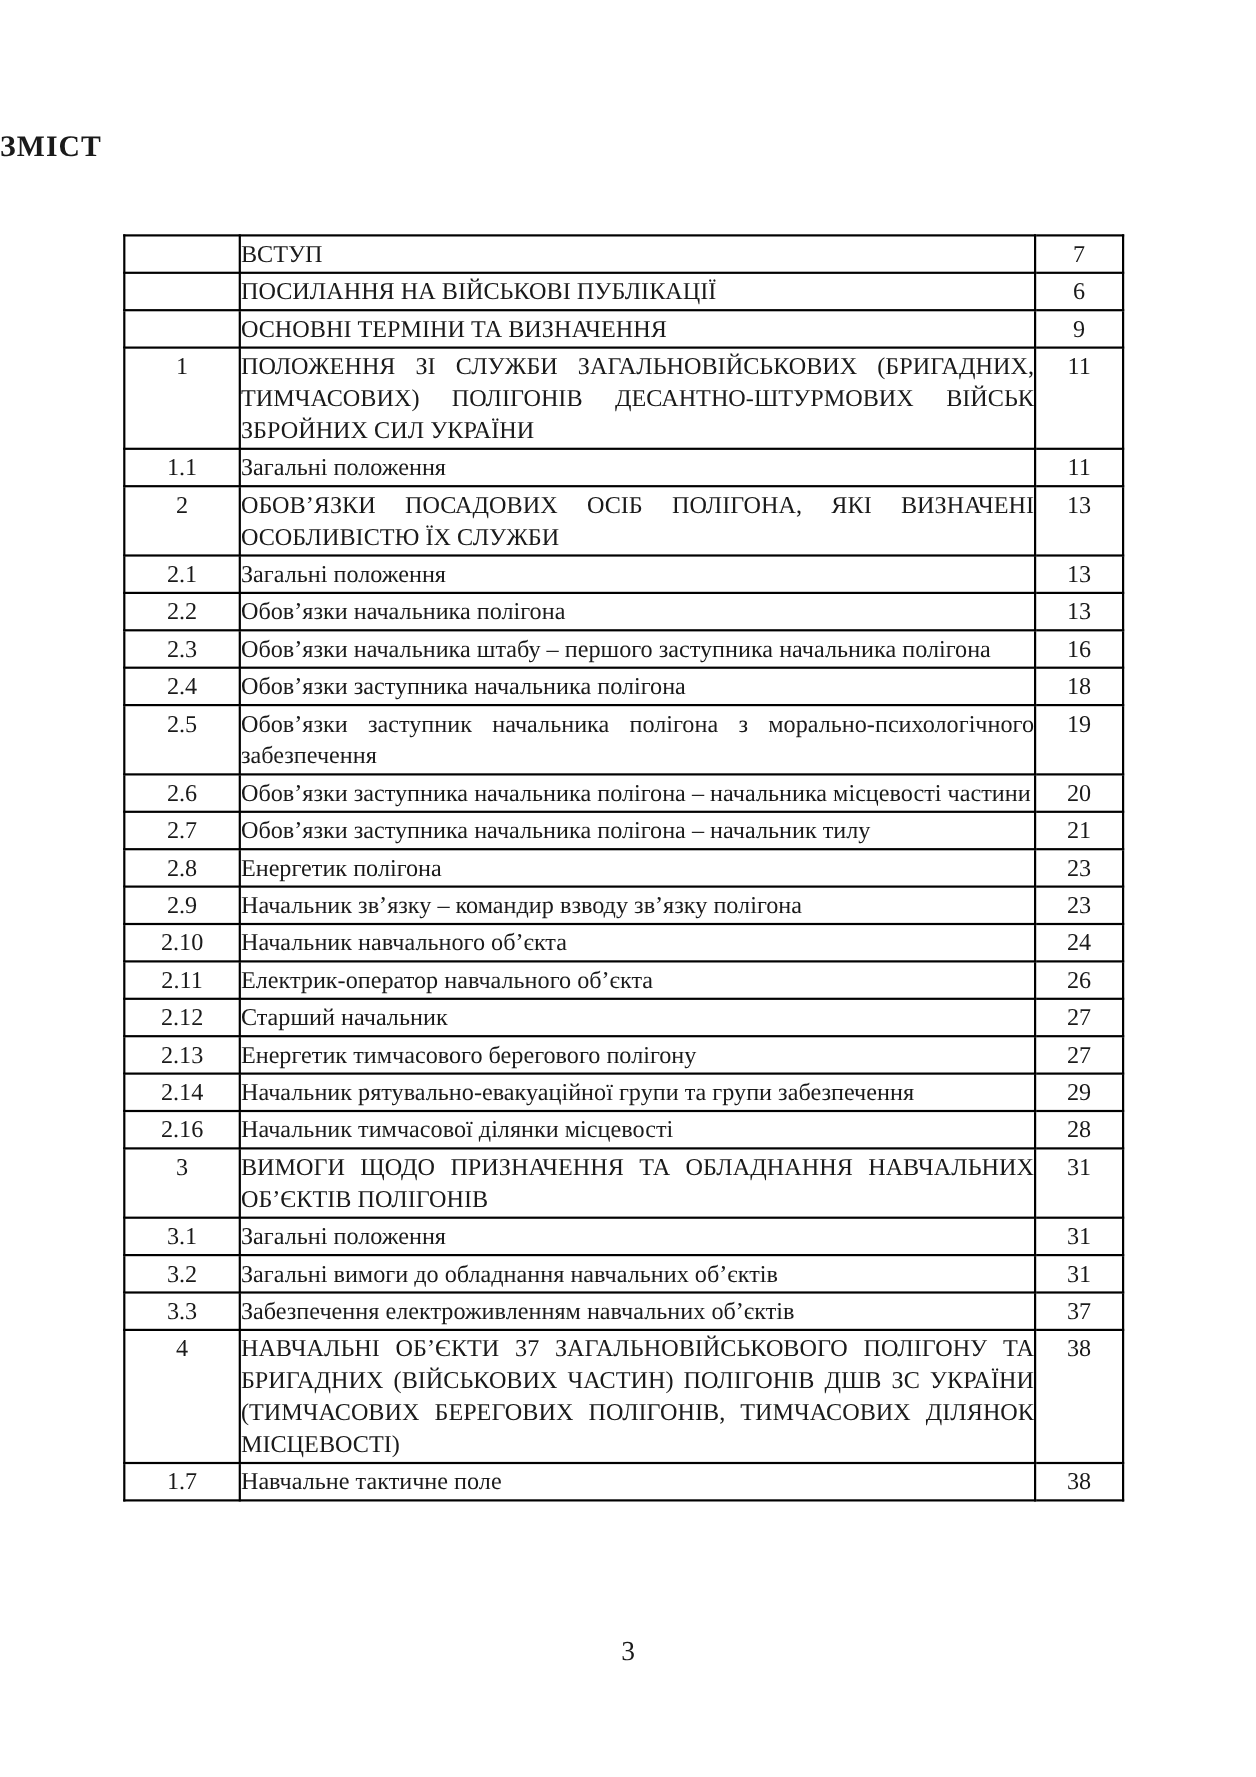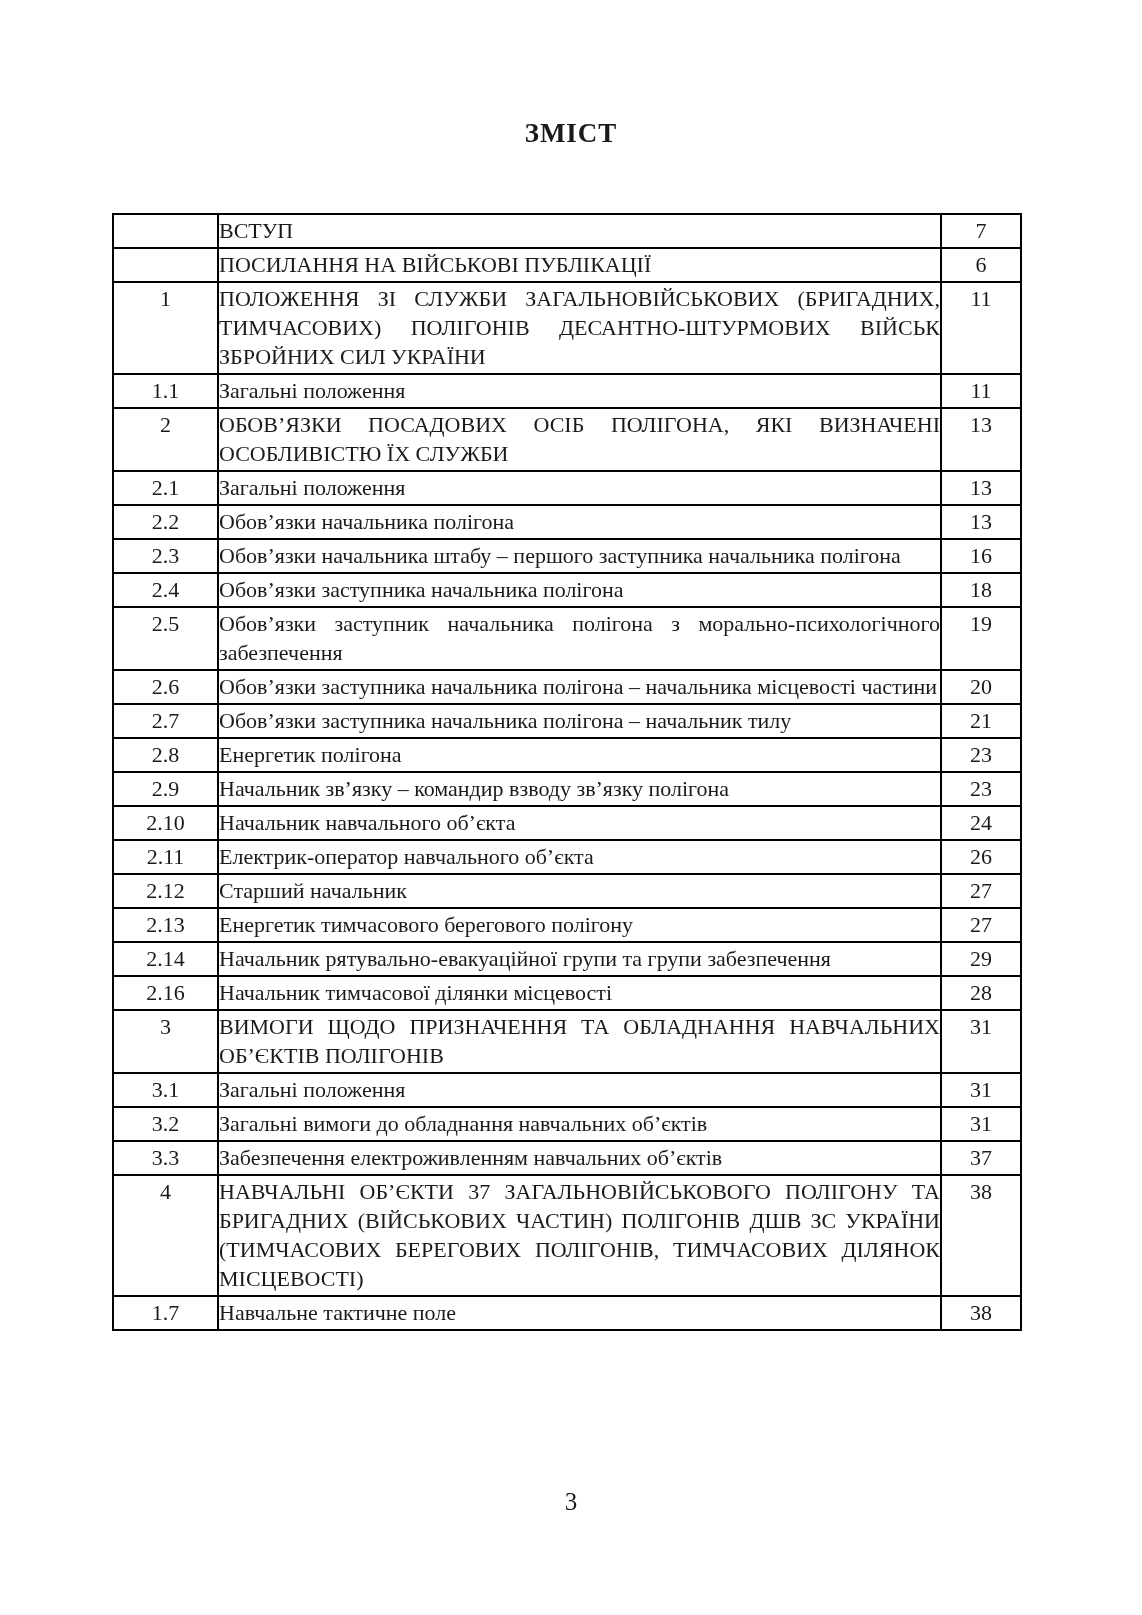--- a/index.html
+++ b/index.html
@@ -13,21 +13,20 @@
     font-family: "Liberation Serif", "DejaVu Serif", serif;
     color: #1a1a1a;
     position: relative;
     overflow: hidden;
   }
   .page-title {
     position: absolute;
     top: 118px;
     left: 0;
     width: 100%;
-    text-align: center;
     font-size: 27px;
     font-weight: bold;
     letter-spacing: 1px;
     color: #1a1a1a;
   }
   table.toc {
     position: absolute;
     top: 213px;
     left: 112px;
     width: 908px;
@@ -79,20 +78,25 @@
     <td class="col-num"></td>
     <td class="col-title">ВСТУП</td>
     <td class="col-page">7</td>
   </tr>
       <tr>
     <td class="col-num"></td>
     <td class="col-title">ПОСИЛАННЯ НА ВІЙСЬКОВІ ПУБЛІКАЦІЇ</td>
     <td class="col-page">6</td>
   </tr>
       <tr>
+    <td class="col-num"></td>
+    <td class="col-title">ОСНОВНІ ТЕРМІНИ ТА ВИЗНАЧЕННЯ</td>
+    <td class="col-page">9</td>
+  </tr>
+      <tr>
     <td class="col-num">1</td>
     <td class="col-title">ПОЛОЖЕННЯ ЗІ СЛУЖБИ ЗАГАЛЬНОВІЙСЬКОВИХ (БРИГАДНИХ, ТИМЧАСОВИХ) ПОЛІГОНІВ ДЕСАНТНО-ШТУРМОВИХ ВІЙСЬК ЗБРОЙНИХ СИЛ УКРАЇНИ</td>
     <td class="col-page">11</td>
   </tr>
       <tr>
     <td class="col-num">1.1</td>
     <td class="col-title">Загальні положення</td>
     <td class="col-page">11</td>
   </tr>
       <tr>

